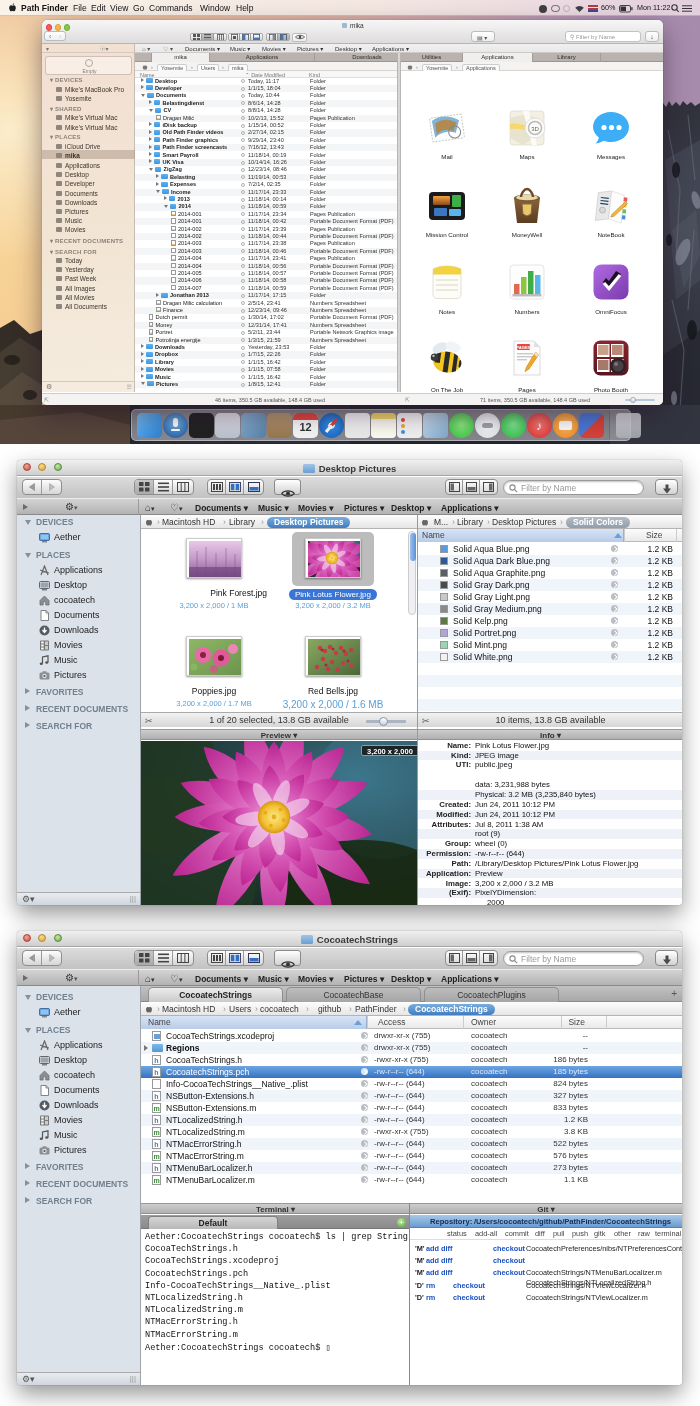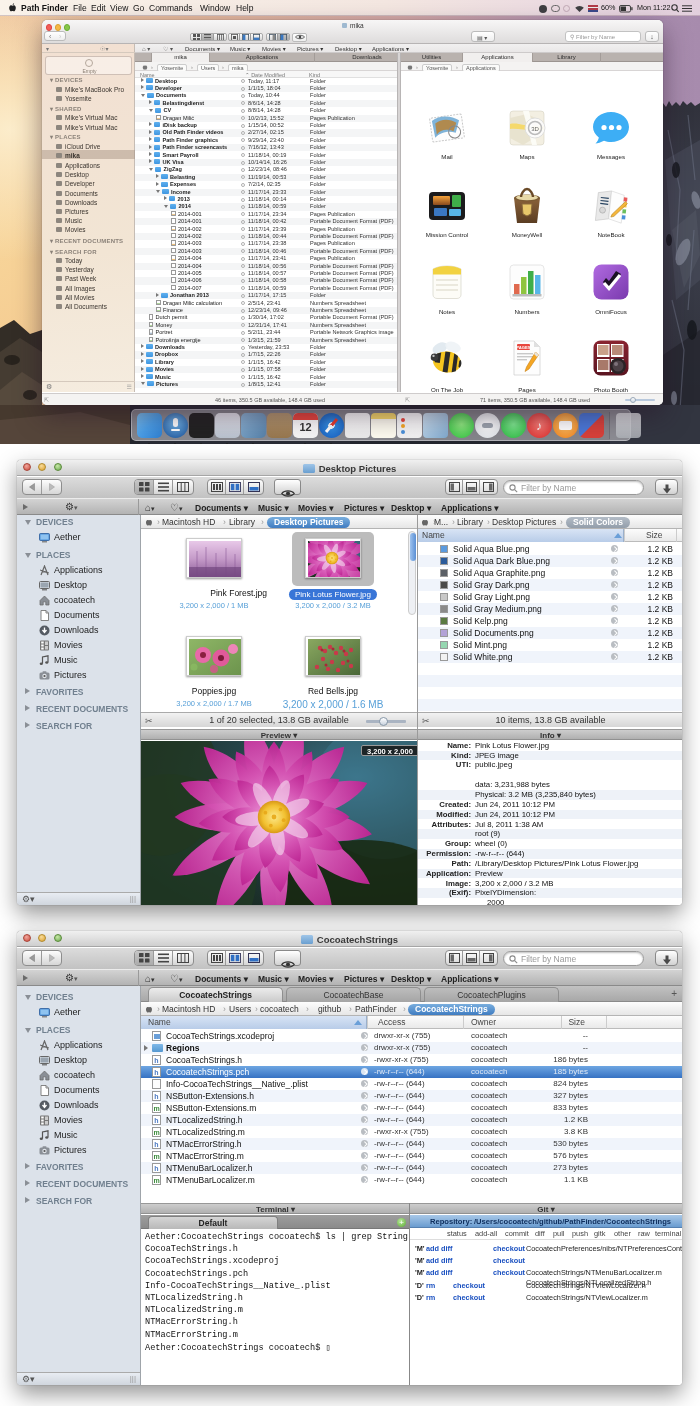--- a/index.html
+++ b/index.html
@@ -1491,21 +1491,21 @@
           <span style="position:absolute;left:210px;width:45px;text-align:right;">1.2 KB</span>
         </div>
         <div class="lrow" style="left:0;top:99.5px;width:265px;line-height:12px;">
           <span style="position:absolute;left:22px;top:2px;width:8px;height:8px;background:#5a7a42;border:0.5px solid #999;"></span>
           <span style="position:absolute;left:35px;">Solid Kelp.png</span>
           <i class="gcirc" style="left:193px;top:2.5px;"></i>
           <span style="position:absolute;left:210px;width:45px;text-align:right;">1.2 KB</span>
         </div>
         <div class="lrow alt" style="left:0;top:111.5px;width:265px;line-height:12px;">
           <span style="position:absolute;left:22px;top:2px;width:8px;height:8px;background:#b2a2d6;border:0.5px solid #999;"></span>
-          <span style="position:absolute;left:35px;">Solid Documents.png</span>
+          <span style="position:absolute;left:35px;">Solid Portret.png</span>
           <i class="gcirc" style="left:193px;top:2.5px;"></i>
           <span style="position:absolute;left:210px;width:45px;text-align:right;">1.2 KB</span>
         </div>
         <div class="lrow" style="left:0;top:123.5px;width:265px;line-height:12px;">
           <span style="position:absolute;left:22px;top:2px;width:8px;height:8px;background:#96d6b0;border:0.5px solid #999;"></span>
           <span style="position:absolute;left:35px;">Solid Mint.png</span>
           <i class="gcirc" style="left:193px;top:2.5px;"></i>
           <span style="position:absolute;left:210px;width:45px;text-align:right;">1.2 KB</span>
         </div>
         <div class="lrow alt" style="left:0;top:135.5px;width:265px;line-height:12px;">
@@ -1904,21 +1904,21 @@
           <span style="position:absolute;left:233px;color:#333;font-size:8px;">-rwxr-xr-x (755)</span>
           <span style="position:absolute;left:330px;color:#333;font-size:8px;">cocoatech</span>
           <span style="position:absolute;left:380px;width:67px;text-align:right;color:#333;font-size:8px;">3.8 KB</span>
         </div>
         <div class="lrow alt" style="left:0;top:151.5px;width:541px;height:12px;line-height:12px;">
           <span style="position:absolute;left:11px;top:1px;width:9px;height:10px;background:#fff;border:0.5px solid #999;font-size:7px;font-weight:bold;color:#4a78c2;text-align:center;line-height:10px;">h</span>
           <span style="position:absolute;left:25px;color:#111;">NTMacErrorString.h</span>
           <i class="gcirc" style="left:220px;top:2.5px;background:#b9bdc2;"></i>
           <span style="position:absolute;left:233px;color:#333;font-size:8px;">-rw-r--r-- (644)</span>
           <span style="position:absolute;left:330px;color:#333;font-size:8px;">cocoatech</span>
-          <span style="position:absolute;left:380px;width:67px;text-align:right;color:#333;font-size:8px;">530 bytes</span>
+          <span style="position:absolute;left:380px;width:67px;text-align:right;color:#333;font-size:8px;">522 bytes</span>
         </div>
         <div class="lrow " style="left:0;top:163.5px;width:541px;height:12px;line-height:12px;">
           <span style="position:absolute;left:11px;top:1px;width:9px;height:10px;background:#fff;border:0.5px solid #999;font-size:7px;font-weight:bold;color:#3a8a3a;text-align:center;line-height:10px;">m</span>
           <span style="position:absolute;left:25px;color:#111;">NTMacErrorString.m</span>
           <i class="gcirc" style="left:220px;top:2.5px;background:#b9bdc2;"></i>
           <span style="position:absolute;left:233px;color:#333;font-size:8px;">-rw-r--r-- (644)</span>
           <span style="position:absolute;left:330px;color:#333;font-size:8px;">cocoatech</span>
           <span style="position:absolute;left:380px;width:67px;text-align:right;color:#333;font-size:8px;">576 bytes</span>
         </div>
         <div class="lrow alt" style="left:0;top:175.5px;width:541px;height:12px;line-height:12px;">

